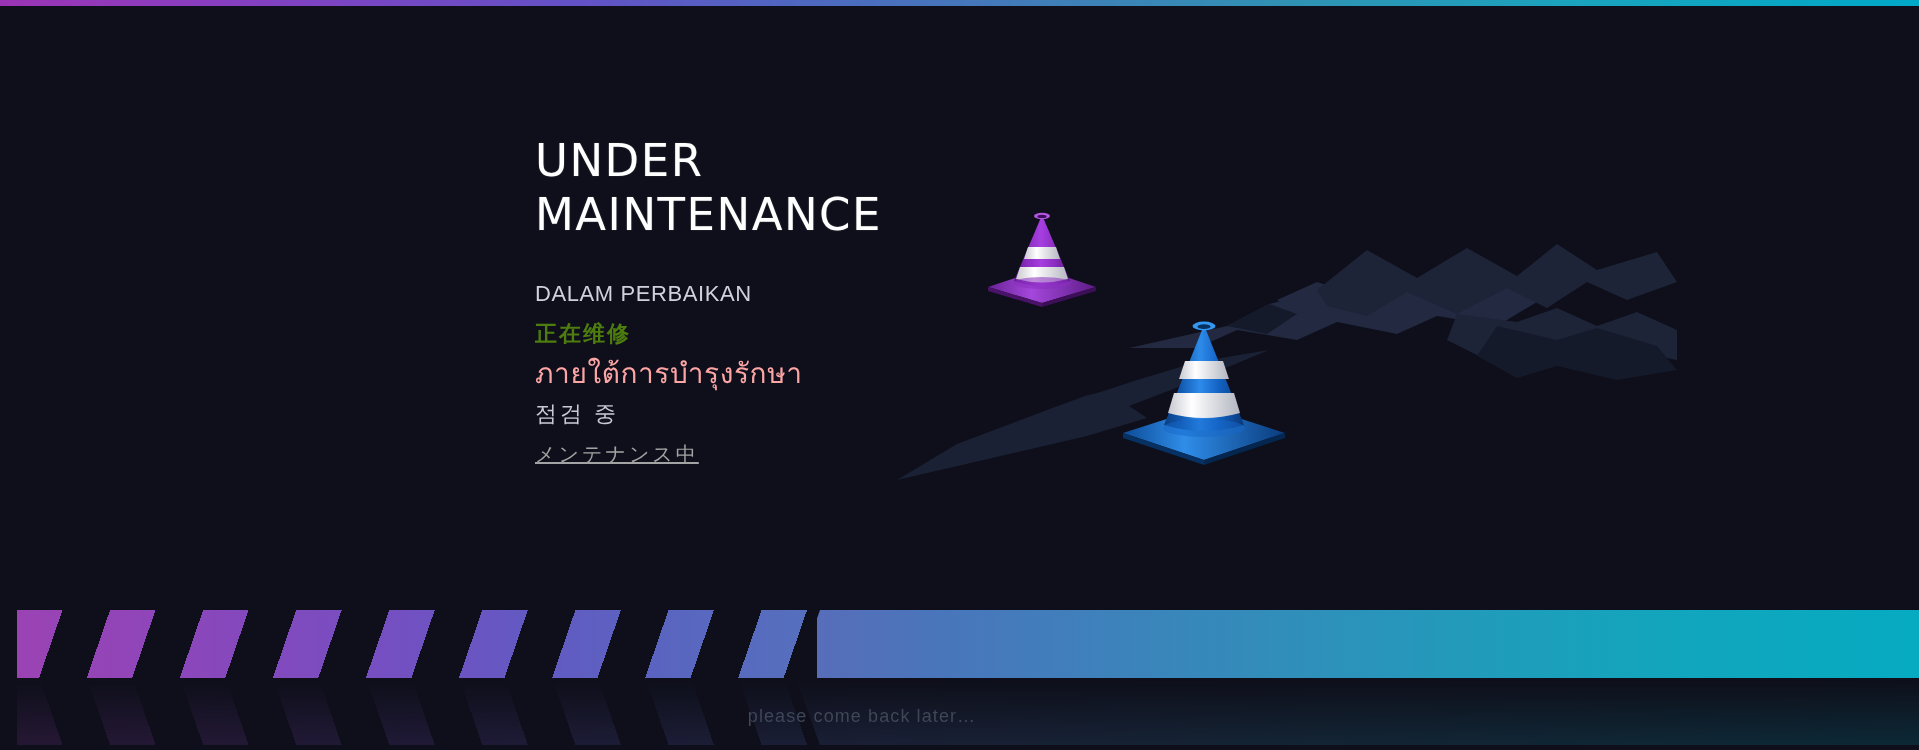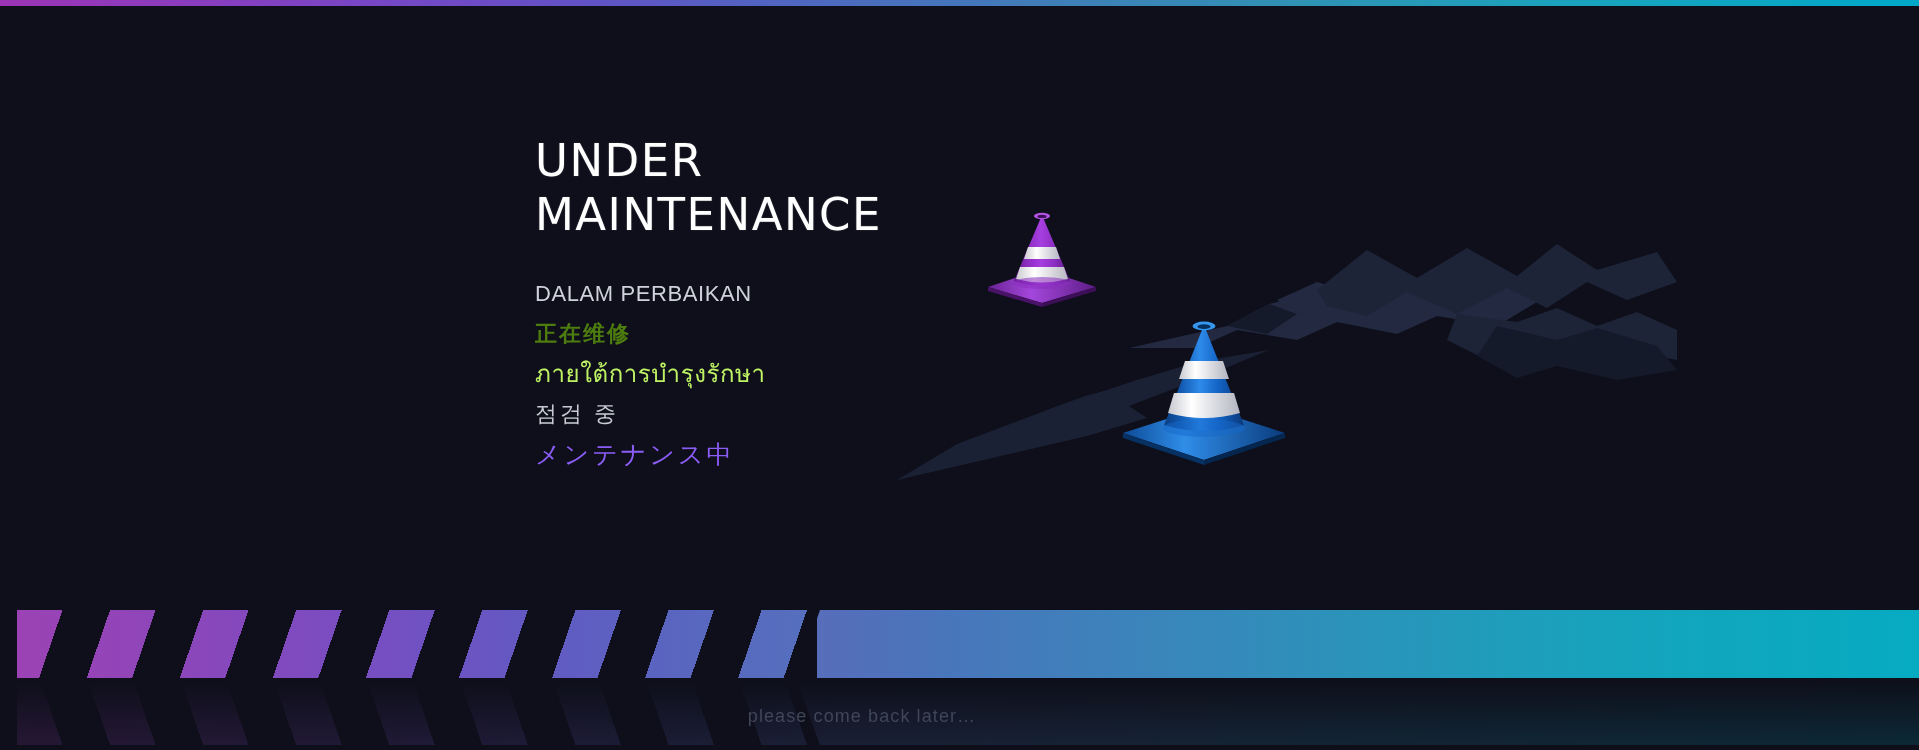--- a/index.html
+++ b/index.html
@@ -38,22 +38,22 @@
   .lang{
     font-size:22px;
     line-height:40px;
     letter-spacing:.6px;
     color:#cfd2da;
     white-space:nowrap;
   }
   .lang.is-strong{ color:#4d7c0f; font-weight:700; letter-spacing:1px; }
   .lang.cjk{ letter-spacing:2px; }
   .lang.kr{ color:#c7cad3; letter-spacing:3px; }
-  .lang.jp{ color:#8b5cf6; font-size:25px; letter-spacing:3px; }
-  .lang.th{ font-size:24px; color:#bef264; }
+  .lang.jp{ color:#a3a3a3; font-size:20px; letter-spacing:3px;text-decoration:underline; }
+  .lang.th{ font-size:28px; color:#fca5a5; }
 
   
   .cracks{ position:absolute; left:880px; top:230px; width:780px; height:260px; }
   .cracks svg{ display:block; width:100%; height:100%; }
 
   
   .cone{ position:absolute; }
   .cone svg{ display:block; width:100%; height:100%; }
   .cone-purple{ left:965px; top:207px; width:120px; height:100px; }
   .cone-blue{   left:1100px; top:315px; width:175px; height:150px; }

